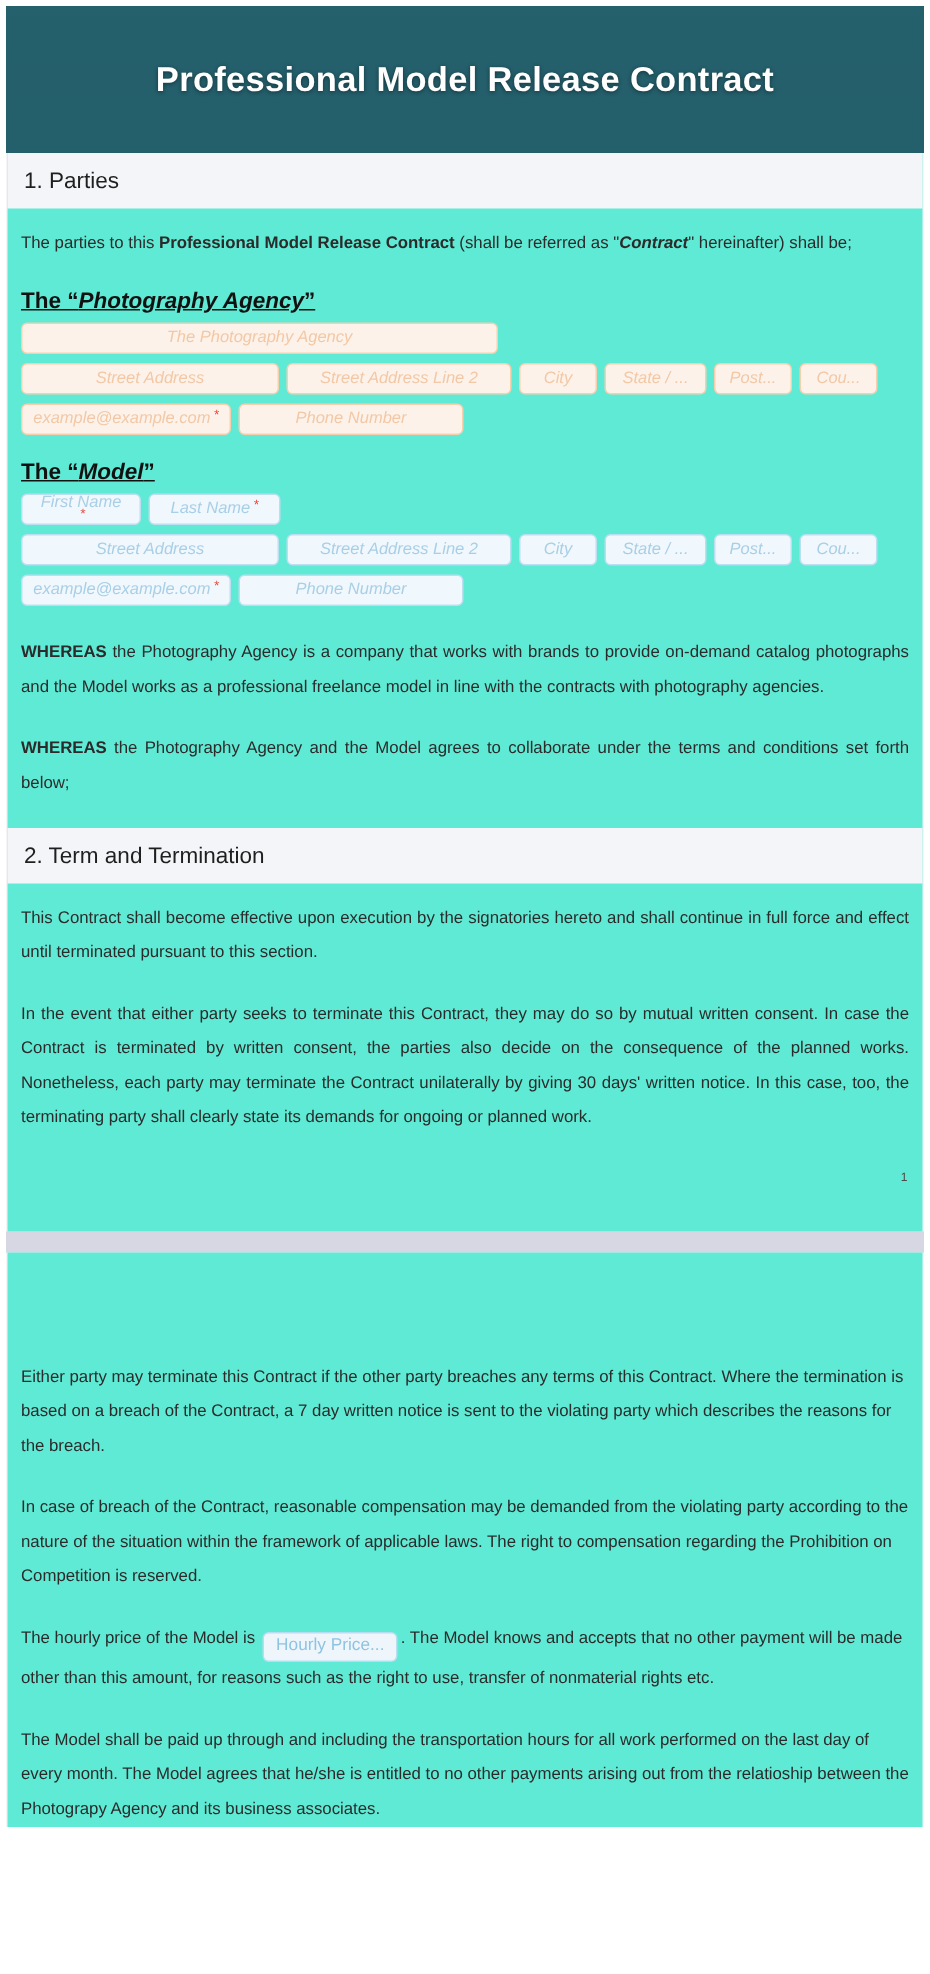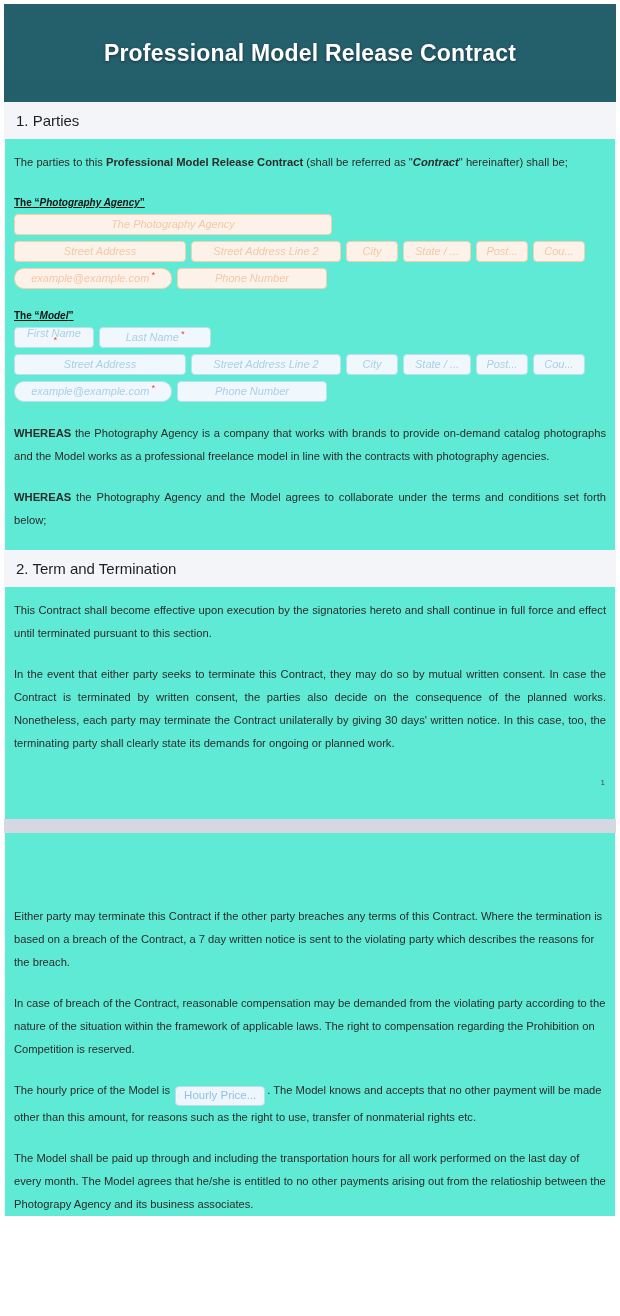--- a/index.html
+++ b/index.html
@@ -96,21 +96,21 @@
     line-height: 2.05;
     margin: 0 0 18px 0;
     text-align: justify;
   }
   p.body.left { text-align: left; }
   p.body.nomargin { margin-bottom: 0; }
   .b { font-weight: bold; }
   .bi { font-weight: bold; font-style: italic; }
 
   .party-label {
-    font-size: 10px;
+    font-size: 15px;
     font-weight: bold;
     color: #111;
     text-decoration: underline;
     margin: 0 0 6px 0;
     display: inline-block;
   }
   .party-label em { font-style: italic; }
 
   
   .field-row {
@@ -153,24 +153,24 @@
     top: -3px;
   }
 
   .w-company  { width: 318px; }
   .w-street   { width: 172px; }
   .w-street2  { width: 150px; }
   .w-city     { width: 52px; }
   .w-state    { width: 68px; }
   .w-post     { width: 52px; }
   .w-country  { width: 52px; }
-  .w-email    { width: 158px; border-radius: 10px; }
+  .w-email    { width: 140px; }
   .w-phone    { width: 150px; }
   .w-first    { width: 80px; flex-direction: column; }
-  .w-last     { width: 112px; }
+  .w-last     { width: 88px; }
 
   .fields-block { margin-bottom: 16px; }
   .fields-block.last { margin-bottom: 20px; }
 
   
   .inline-fld {
     display: inline-flex;
     align-items: center;
     justify-content: center;
     height: 20px;

